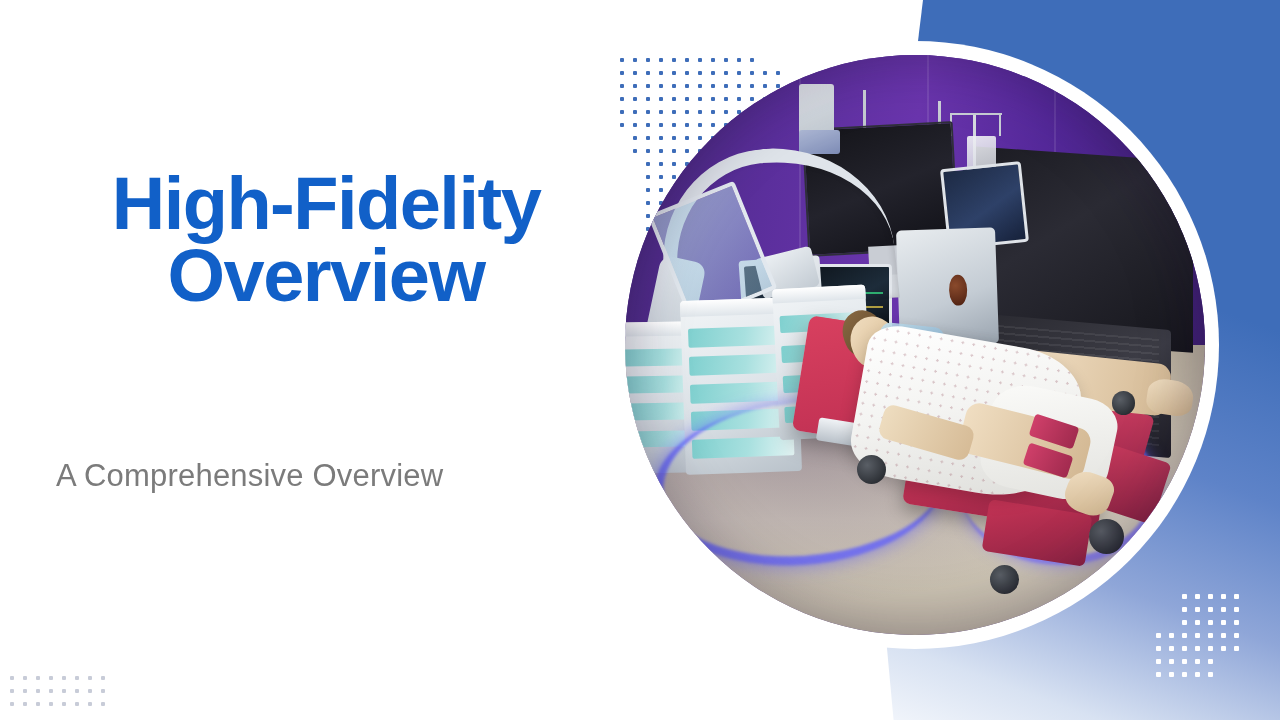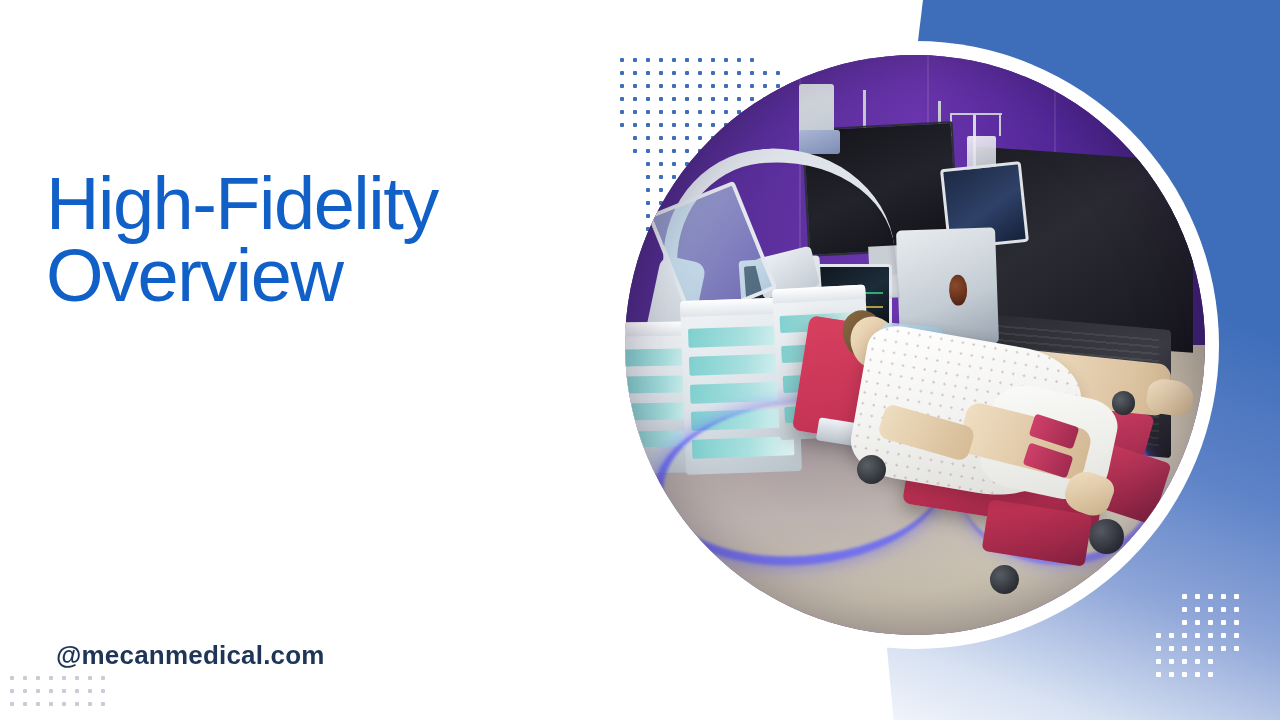--- a/index.html
+++ b/index.html
@@ -252,22 +252,23 @@
     box-shadow:inset 0 0 60px rgba(20,10,40,.35); pointer-events:none;}
 
   
   .content { position:absolute; left:0; top:0; width:620px; height:720px; z-index:5; }
 
   .logo { position:absolute; left:22px; top:26px; width:300px; height:110px; }
   .logo svg { display:block; }
 
   .headline {
     position:absolute; left:46px; top:168px; width:560px;
-    color:#1160C8; font-weight:normal; font-size:74px; line-height:.97;
+    color:#1160C8; font-weight:bold; font-size:74px; line-height:.97;
     letter-spacing:-1.5px;
+    text-align:center;
   }
   .headline .ln { display:block; }
 
   .subtitle {
     position:absolute; left:56px; top:458px;
     color:#7b7b7b; font-size:31px; font-weight:normal; letter-spacing:.2px;
   }
   .model {
     position:absolute; left:56px; top:525px;
     color:#1E3557; font-size:48px; font-weight:bold; letter-spacing:.5px;
@@ -677,21 +678,21 @@
     </div>
 
   <div class="content">
 
 
     <h1 class="headline">
       <span class="ln">High-Fidelity</span>
       <span class="ln">Overview</span>
     </h1>
 
-    <div class="website">@mecanmedical.com</div>
+    <div class="subtitle">A Comprehensive Overview</div>
 
     <div class="dots-bottomleft" id="dotsBL">
         <i class="dot" style="left: 0px; top: 0px; width: 4px; height: 4px; background: rgb(200, 204, 216);"></i>
         <i class="dot" style="left: 13px; top: 0px; width: 4px; height: 4px; background: rgb(200, 204, 216);"></i>
         <i class="dot" style="left: 26px; top: 0px; width: 4px; height: 4px; background: rgb(200, 204, 216);"></i>
         <i class="dot" style="left: 39px; top: 0px; width: 4px; height: 4px; background: rgb(200, 204, 216);"></i>
         <i class="dot" style="left: 52px; top: 0px; width: 4px; height: 4px; background: rgb(200, 204, 216);"></i>
         <i class="dot" style="left: 65px; top: 0px; width: 4px; height: 4px; background: rgb(200, 204, 216);"></i>
         <i class="dot" style="left: 78px; top: 0px; width: 4px; height: 4px; background: rgb(200, 204, 216);"></i>
         <i class="dot" style="left: 91px; top: 0px; width: 4px; height: 4px; background: rgb(200, 204, 216);"></i>

